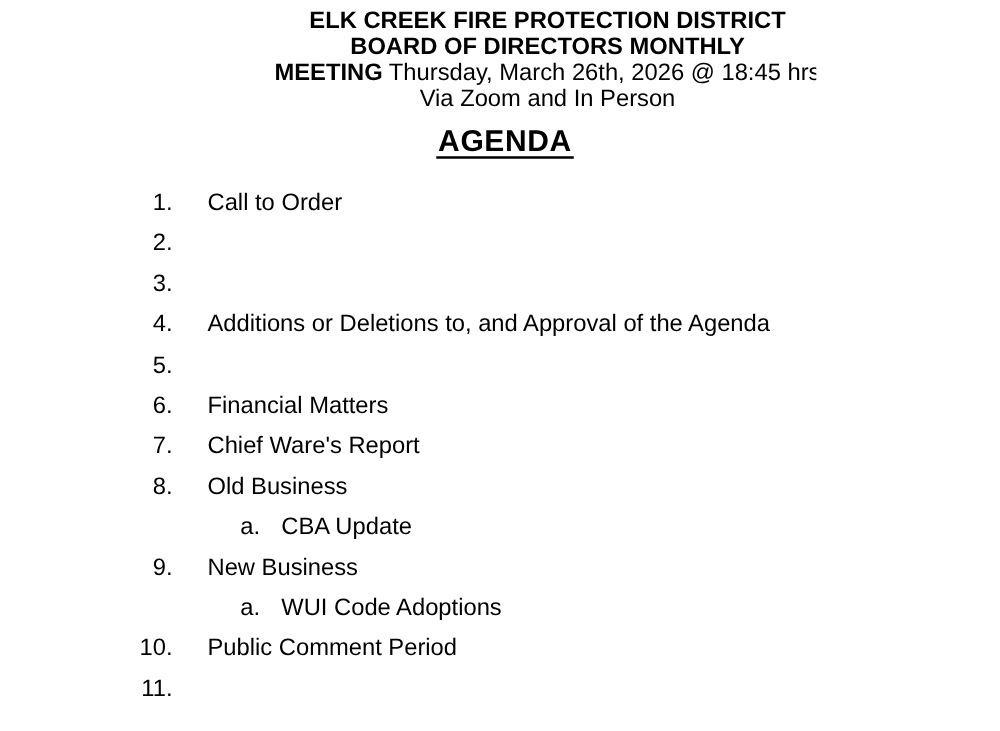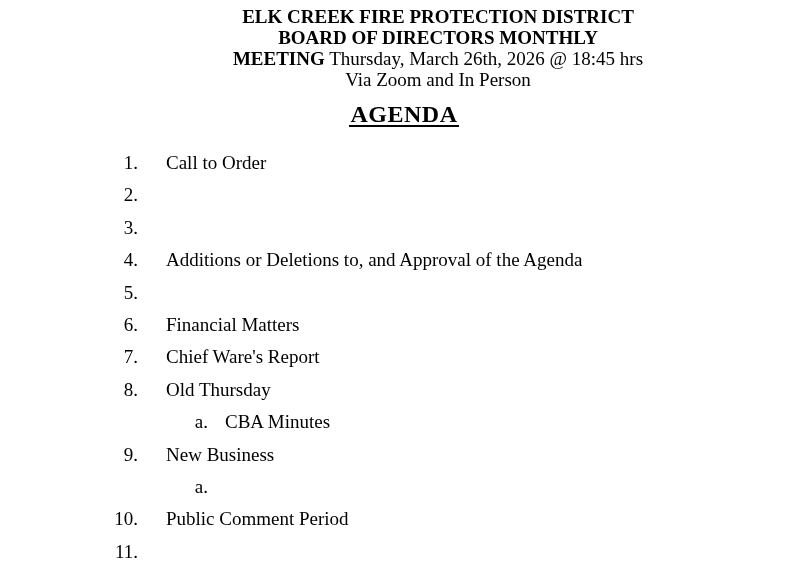--- a/index.html
+++ b/index.html
@@ -6,21 +6,21 @@
     margin: 0;
     padding: 0;
     background: #ffffff;
   }
   .page {
     position: relative;
     width: 653px;
     height: 585px;
     background: #ffffff;
     overflow: hidden;
-    font-family: Liberation Serif, serif;
+    font-family: Liberation Sans, sans-serif;
     color: #000000;
   }
   .doc-header {
     position: absolute;
     top: 6px;
     left: 38px;
     width: 800px;
     text-align: center;
   }
   .h-line {
@@ -106,32 +106,33 @@
     <div class="row">
         <span class="marker">6.</span>
         <span class="text">Financial Matters</span>
       </div>
     <div class="row">
         <span class="marker">7.</span>
         <span class="text">Chief Ware's Report</span>
       </div>
     <div class="row">
         <span class="marker">8.</span>
-        <span class="text">Old Thursday</span>
+        <span class="text">Old Business</span>
       </div>
     <div class="row sub">
         <span class="marker">a.</span>
-        <span class="text">CBA Minutes</span>
+        <span class="text">CBA Update</span>
       </div>
     <div class="row">
         <span class="marker">9.</span>
         <span class="text">New Business</span>
       </div>
     <div class="row sub">
         <span class="marker">a.</span>
+        <span class="text">WUI Code Adoptions</span>
       </div>
     <div class="row">
         <span class="marker">10.</span>
         <span class="text">Public Comment Period</span>
       </div>
     <div class="row">
         <span class="marker">11.</span>
       </div>
   </div>
 

